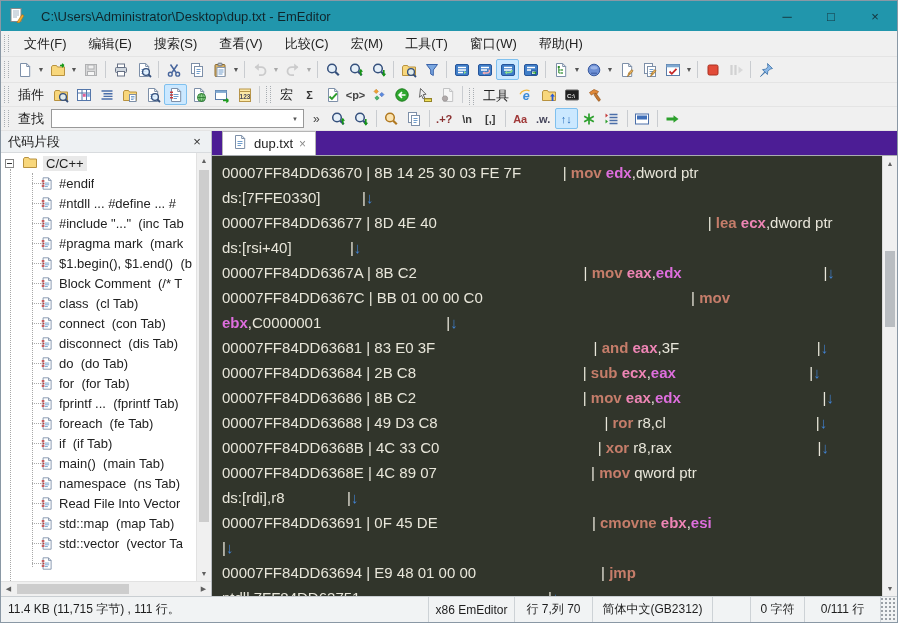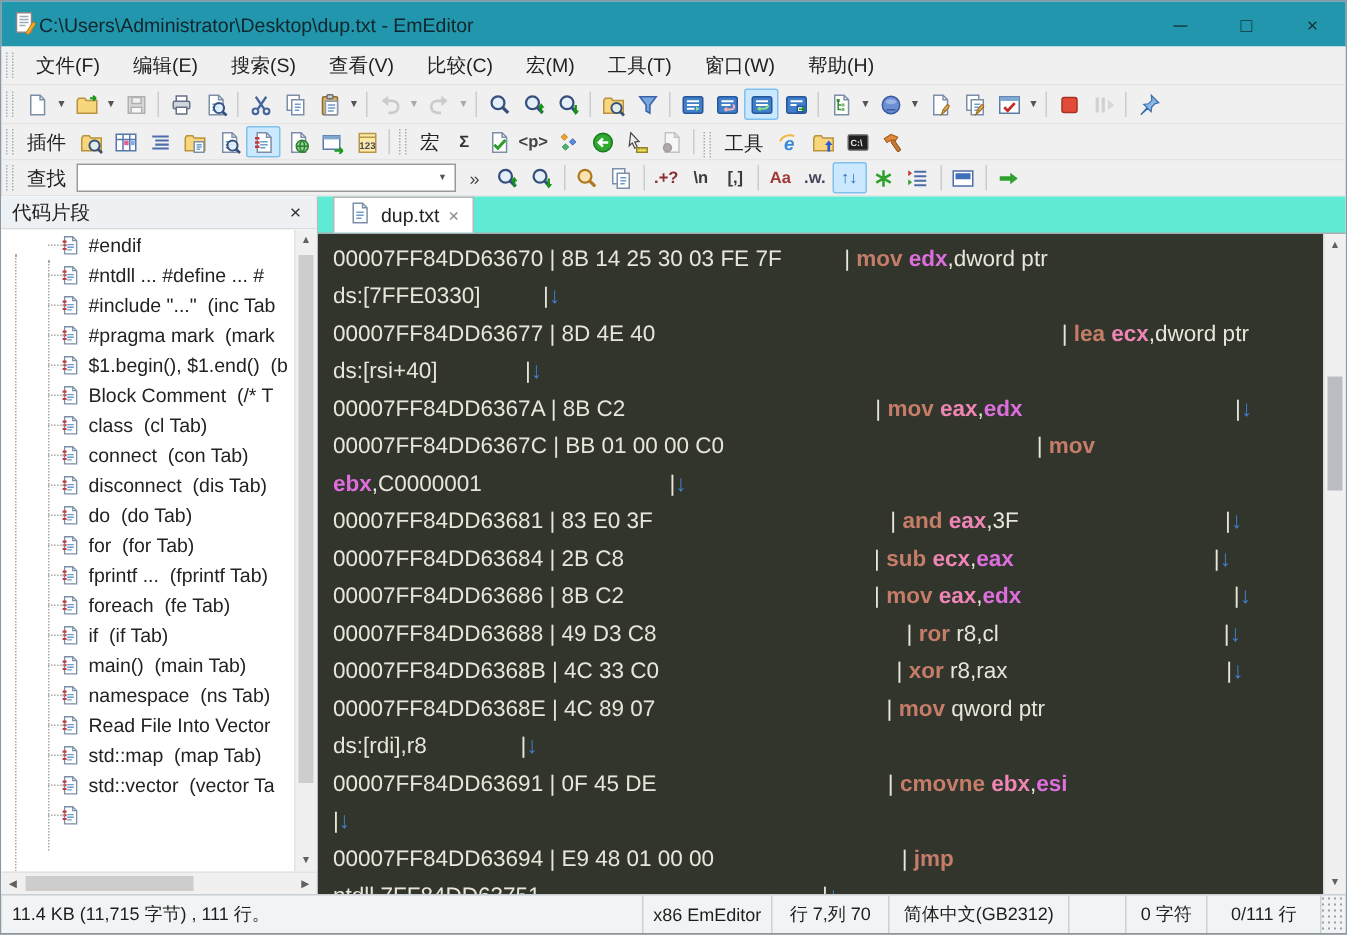--- a/index.html
+++ b/index.html
@@ -1,20 +1,20 @@
 <!DOCTYPE html>
 <html><head>
 <meta charset="utf-8">
 <style>
   *{margin:0;padding:0;box-sizing:border-box}
   html,body{width:898px;height:623px;overflow:hidden}
   body{font-family:"Liberation Sans",sans-serif;font-size:12px;background:#fff;color:#222;position:relative}
   .window{width:898px;height:623px;position:relative;border:1px solid #8a98a5;background:#f0f0f0}
   
-  .titlebar{height:30px;background:#2196ac;display:flex;align-items:center;padding-left:8px;gap:1px}
+  .titlebar{height:30px;background:#2196ac;display:flex;align-items:center;padding-left:8px;gap:16px}
   .titlebar .ttext{font-size:13px;color:#10262c;flex:1;white-space:nowrap;overflow:hidden}
   .tcontrols{display:flex;height:100%}
   .tctl{width:44px;display:flex;align-items:center;justify-content:center;color:#15323a;font-size:13px}
   
   .menubar{height:26px;background:#f0f0f0;display:flex;align-items:center;border-bottom:1px solid #e4e4e4}
   .menu-item{padding:0 11px;font-size:13px;height:100%;display:flex;align-items:center}
   
   .tbrow{background:#f0f0f0;display:flex;align-items:center;border-bottom:1px solid #e4e4e4}
   .tb1{height:26px}.tb2{height:24px}.findbar{height:24px}
   .grip{width:5px;height:17px;margin:0 4px 0 3px;border-left:1px dotted #a8adb2;border-right:1px dotted #a8adb2}
@@ -48,21 +48,21 @@
   .titem svg{flex:none;margin-right:5px}
   .lbl{white-space:pre;overflow:hidden}
   .sb-vscroll{position:absolute;top:0;right:0;bottom:0;width:15px;background:#f0f0f0;border-left:1px solid #e2e2e2}
   .varrow{position:absolute;left:0;right:0;height:15px;display:flex;align-items:center;justify-content:center;font-size:7px;color:#606060}
   .sb-vthumb{position:absolute;left:2px;right:2px;top:17px;height:352px;background:#cdcdcd}
   .sb-hscroll{height:15px;flex:none;background:#f0f0f0;border-top:1px solid #e2e2e2;position:relative}
   .harrow{position:absolute;top:0;bottom:0;width:15px;display:flex;align-items:center;justify-content:center;font-size:7px;color:#606060}
   .sb-hthumb{position:absolute;left:16px;top:2px;bottom:2px;width:112px;background:#cdcdcd}
   
   .editor-pane{flex:1;min-width:0;display:flex;flex-direction:column}
-  .tabbar{height:25px;flex:none;background:#5eead4;display:flex;align-items:flex-end;border-bottom:1px solid #a9adb1}
+  .tabbar{height:25px;flex:none;background:#4c1d95;display:flex;align-items:flex-end;border-bottom:1px solid #a9adb1}
   .tab{height:24px;background:#fff;border:1px solid #b5b5b5;border-bottom:none;display:flex;align-items:center;gap:6px;padding:0 9px;margin-left:10px;font-size:13px}
   .tab-close{color:#8a8a8a;font-size:12px}
   .editor{flex:1;display:flex;min-height:0}
   .code{flex:1;min-width:0;background:#31352b;overflow:hidden;padding:4px 0 0 10px;font-size:15px;line-height:25px;white-space:pre}
   .eline{height:25px}
   .ed-vscroll{width:15px;flex:none;background:#f0f0f0;border-left:1px solid #dcdcdc;position:relative}
   .ed-vthumb{position:absolute;left:2px;right:2px;top:95px;height:76px;background:#b9bdc1}
   
   .statusbar{position:absolute;left:0;right:0;bottom:0;height:26px;background:#f1f3f4;border-top:1px solid #c9ced2;display:flex;align-items:stretch;font-size:12px;color:#1e1e1e}
   .seg{display:flex;align-items:center;justify-content:center;border-left:1px solid #cdd2d6;padding:0 5px;white-space:nowrap}
@@ -598,20 +598,27 @@
   <div class="main" data-name="main-area">
 
     <div class="sidebar" data-name="snippets-panel">
       <div class="sb-head" data-name="snippets-panel-header">
         <span data-name="snippets-panel-title">代码片段</span>
         <span class="sb-close" data-name="panel-close-icon">×</span>
       </div>
       <div class="tree" id="tree" data-name="snippets-tree">
         <div class="guide-root" data-name="tree-guide"></div>
         <div class="guide-child" data-name="tree-guide"></div>
+        <div class="troot" data-name="tree-root-cpp">
+          <span class="expander" data-name="collapse-icon"></span>
+          <span id="root-folder-icon" data-name="folder-icon"><svg width="16" height="16" viewBox="0 0 16 16">
+                <path d="M1.5 13.5v-8.5l1-1.5h4l1 1.5h7v8.5z" fill="#f8d77c" stroke="#b8923f"></path>
+              </svg></span>
+          <span class="lbl" data-name="tree-root-label">C/C++</span>
+        </div>
         <div id="tree-items">
             <span class="titem" data-name="tree-item-0">
               <svg width="14" height="15" viewBox="0 0 16 16">
                 <path d="M3.5 1.5h6.2l3 3v10H3.5z" fill="#fff" stroke="#7d8fa8"></path>
                 <path d="M9.7 1.5v3h3" fill="none" stroke="#7d8fa8"></path>
                 <g stroke="#6f9ccb" stroke-width="1" fill="none">
                   <path d="M5.5 7.5h5"></path>
                   <path d="M5.5 9.5h5"></path>
                   <path d="M5.5 11.5h3.5"></path>
                 </g>

